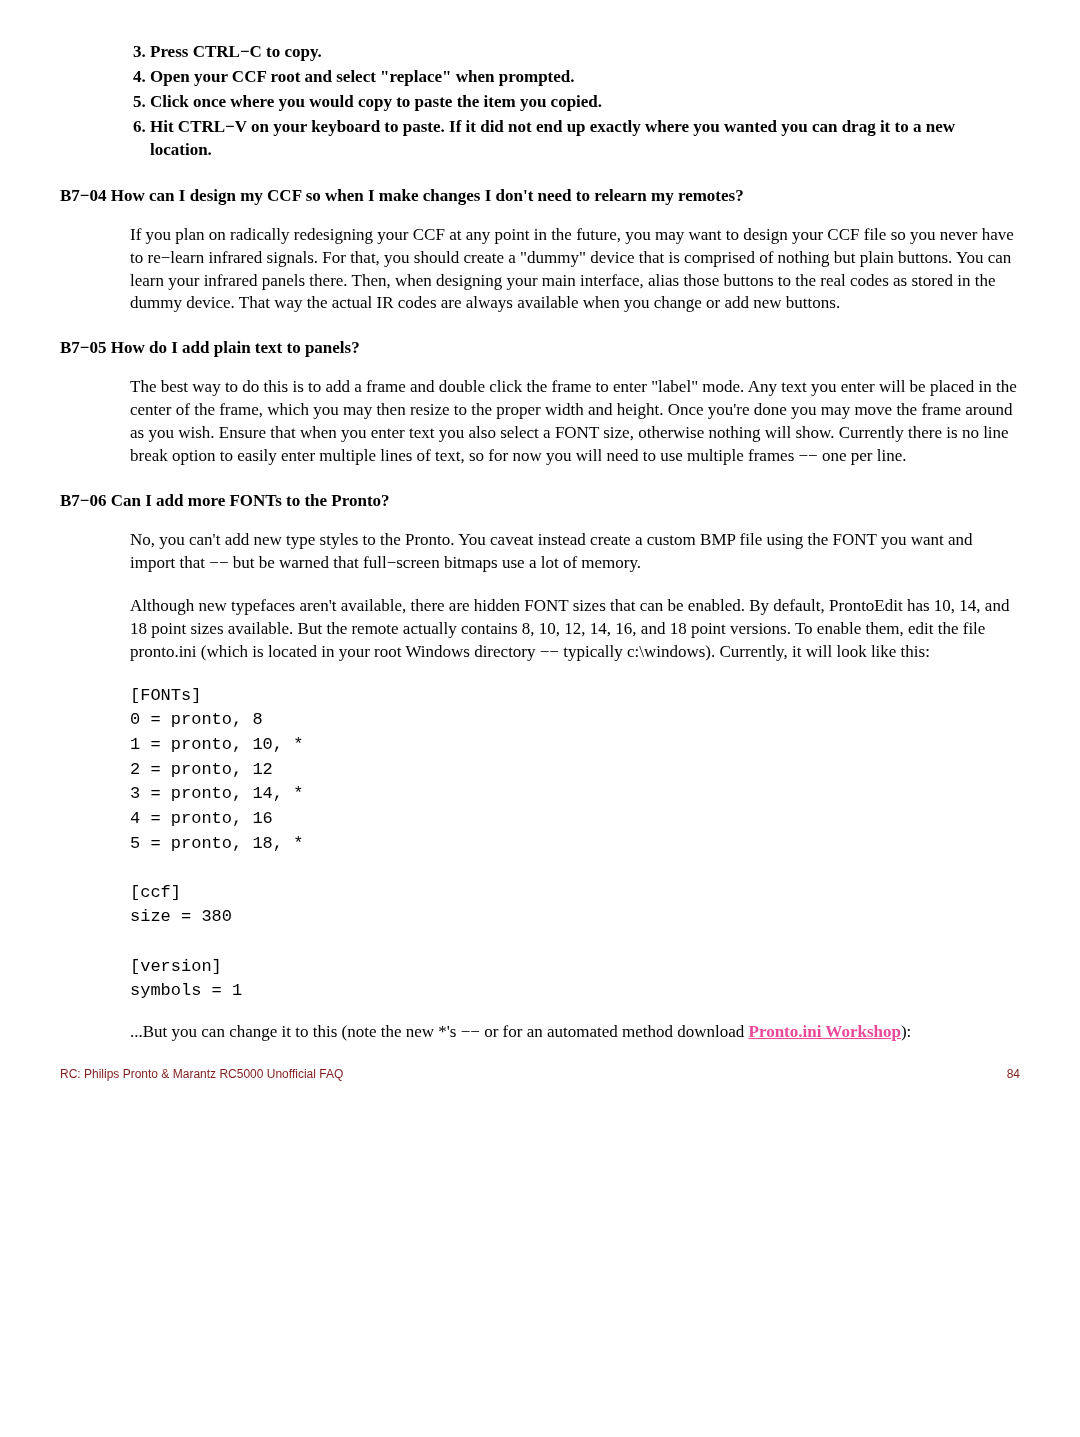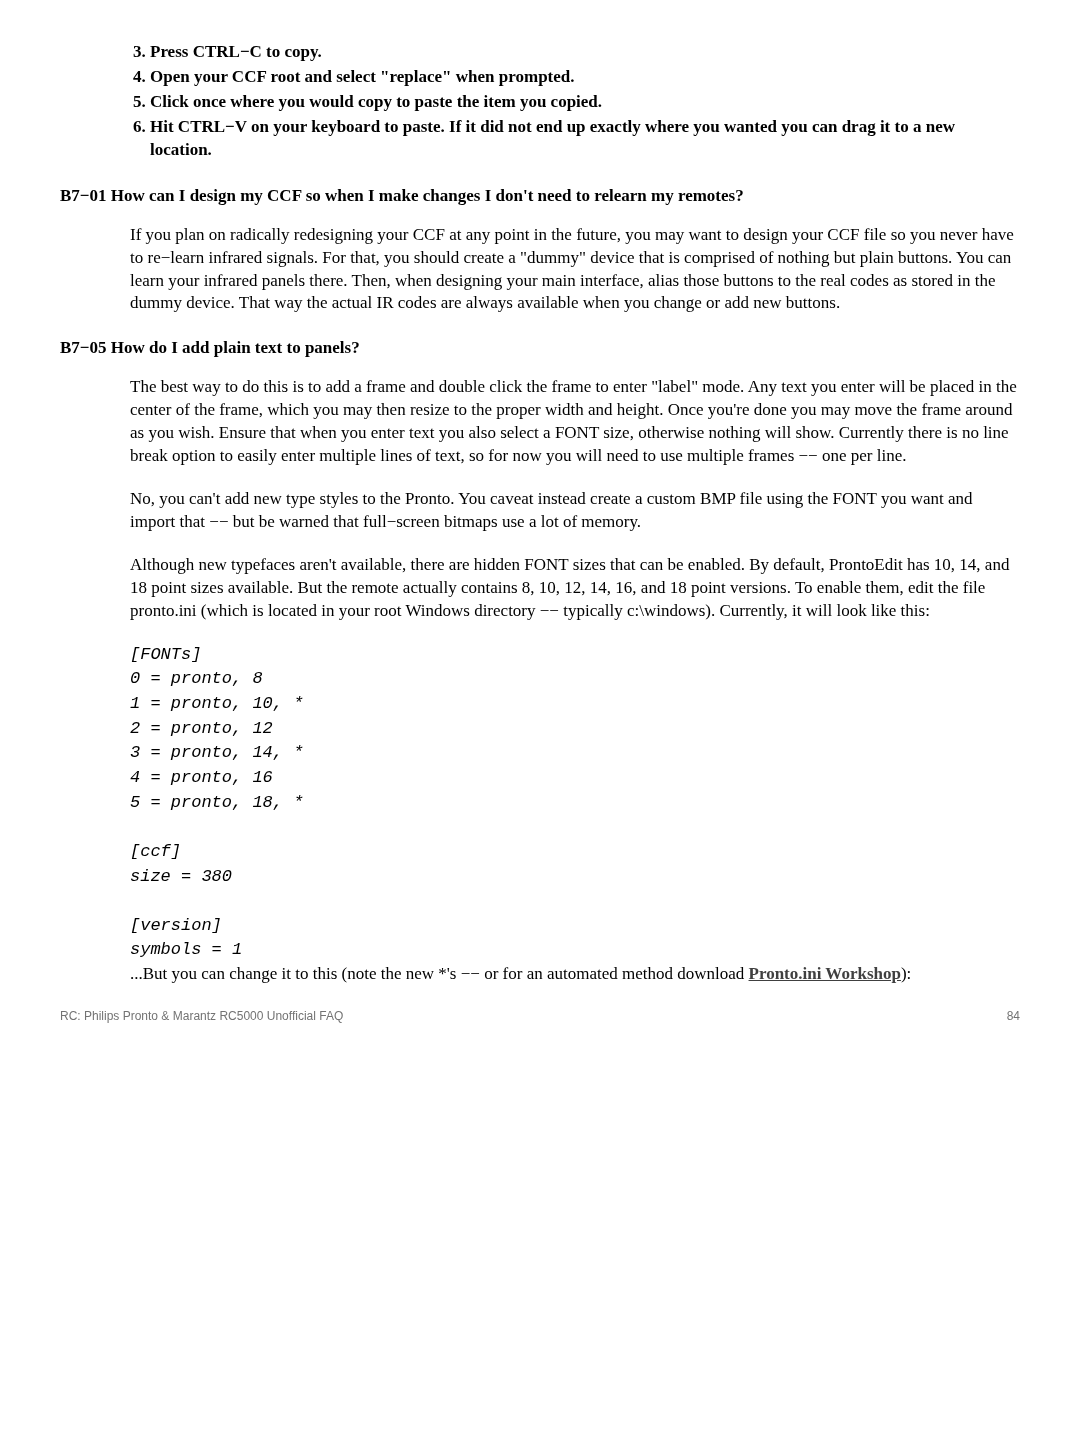--- a/index.html
+++ b/index.html
@@ -28,58 +28,58 @@
     margin: 0 0 20px 70px;
   }
   .heading {
     font-weight: bold;
     font-size: 17px;
     margin: 22px 0 16px 0;
   }
   .code {
     font-family: "Courier New", Courier, monospace;
     white-space: pre;
-    margin: 10px 0 0 70px;
+    margin: 10px 0 17px 70px;
     font-size: 17px;
     line-height: 1.45;
-    font-style: italic;
   }
   .link {
-    color: #404040;
+    color: #ec4899;
     text-decoration: underline;
     font-weight: bold;
   }
   .footer {
     display: flex;
     justify-content: space-between;
     font-family: Arial, Helvetica, sans-serif;
     font-size: 12px;
-    color: #737373;
+    color: #7f1d1d;
     margin-top: 22px;
   }
 </style>
 </head>
 <body>
 
 <div class="page">
 
   <ol class="steps" start="3">
     <li>Press CTRL−C to copy.</li>
     <li>Open your CCF root and select "replace" when prompted.</li>
     <li>Click once where you would copy to paste the item you copied.</li>
     <li>Hit CTRL−V on your keyboard to paste. If it did not end up exactly where you wanted you can drag it to a new location.</li>
   </ol>
 
 
-  <div class="heading">B7−01   How can I design my CCF so when I make changes I don't need to relearn my remotes?</div>
+  <div class="heading">B7−04   How can I design my CCF so when I make changes I don't need to relearn my remotes?</div>
   <p class="block">If you plan on radically redesigning your CCF at any point in the future, you may want to design your CCF file so you never have to re−learn infrared signals. For that, you should create a "dummy" device that is comprised of nothing but plain buttons. You can learn your infrared panels there. Then, when designing your main interface, alias those buttons to the real codes as stored in the dummy device. That way the actual IR codes are always available when you change or add new buttons.</p>
 
   <div class="heading">B7−05   How do I add plain text to panels?</div>
   <p class="block">The best way to do this is to add a frame and double click the frame to enter "label" mode. Any text you enter will be placed in the center of the frame, which you may then resize to the proper width and height. Once you're done you may move the frame around as you wish. Ensure that when you enter text you also select a FONT size, otherwise nothing will show. Currently there is no line break option to easily enter multiple lines of text, so for now you will need to use multiple frames −− one per line.</p>
 
+  <div class="heading">B7−06   Can I add more FONTs to the Pronto?</div>
   <p class="block">No, you can't add new type styles to the Pronto. You caveat instead create a custom BMP file using the FONT you want and import that −− but be warned that full−screen bitmaps use a lot of memory.</p>
   <p class="block">Although new typefaces aren't available, there are hidden FONT sizes that can be enabled. By default, ProntoEdit has 10, 14, and 18 point sizes available. But the remote actually contains 8, 10, 12, 14, 16, and 18 point versions. To enable them, edit the file pronto.ini (which is located in your root Windows directory −− typically c:\windows). Currently, it will look like this:</p>
 
   <div class="code">[FONTs]
 0 = pronto, 8
 1 = pronto, 10, *
 2 = pronto, 12
 3 = pronto, 14, *
 4 = pronto, 16
 5 = pronto, 18, *

